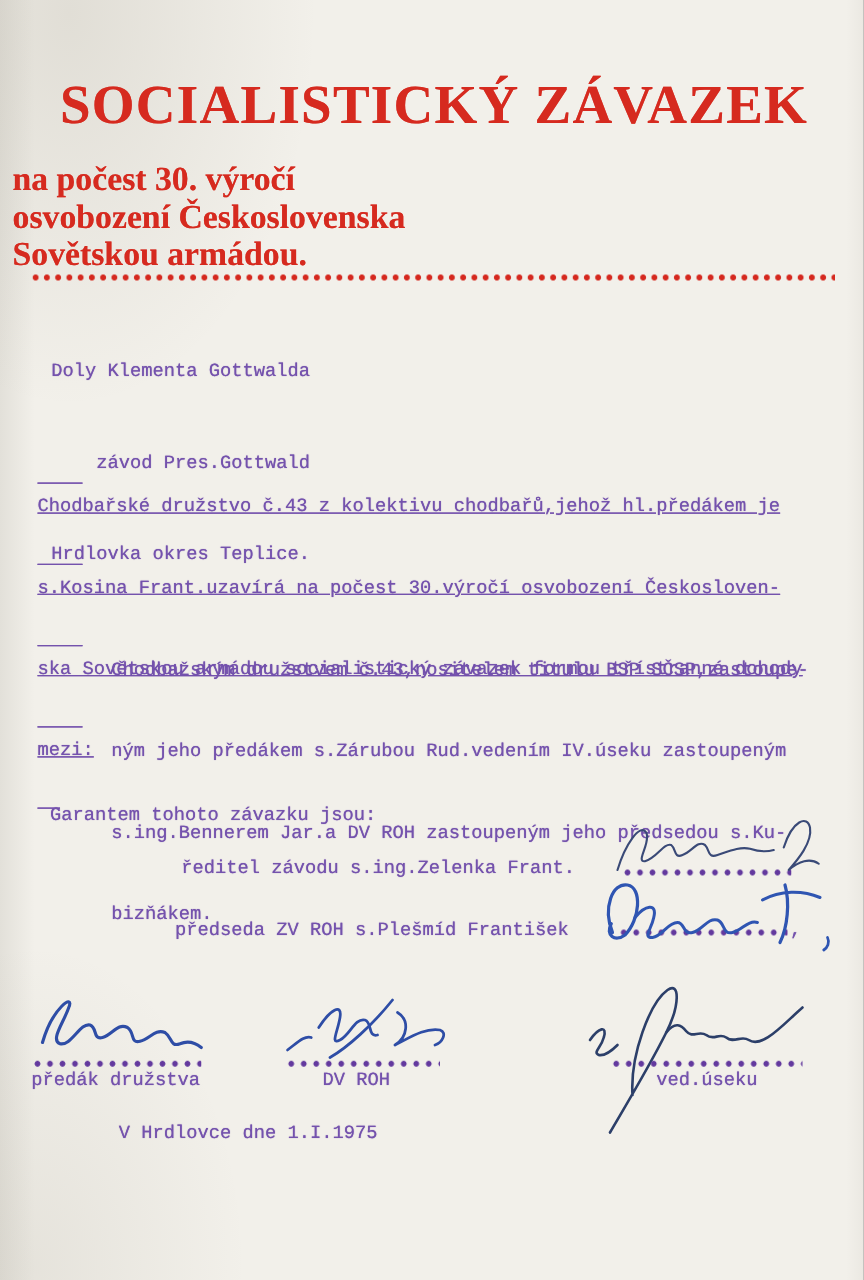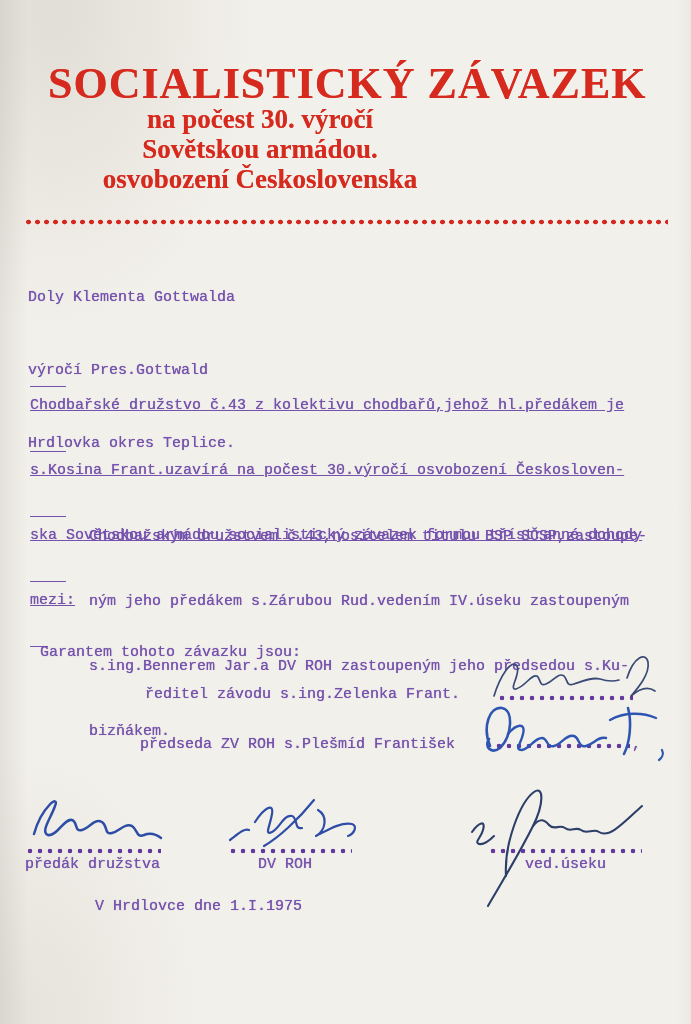--- a/index.html
+++ b/index.html
@@ -24,22 +24,22 @@
     font-family:"Liberation Serif", serif;
     font-weight:bold;
     font-size:44px;
     letter-spacing:1px;
     color:#d62a1f;
     text-shadow:0 0 0.5px rgba(214,42,31,0.7);
     white-space:nowrap;
     padding-left:48px;
   }
   .subtitle{
-    left:10px;top:104px;width:500px;
-    text-align:center;
+    left:10px;top:128px;width:500px;
+    text-align:left;
     font-family:"Liberation Serif", serif;
     font-weight:bold;
     font-size:27px;
     line-height:30px;
     color:#d62a1f;
     text-shadow:0 0 0.5px rgba(214,42,31,0.7);
   }
   
   .dotline{
     height:8px;
@@ -65,28 +65,28 @@
   .sig path{fill:none;stroke-linecap:round;stroke-linejoin:round;}
 </style>
 </head>
 <body>
 
 <div class="paper">
 
   <div class="abs title">SOCIALISTICKÝ ZÁVAZEK</div>
   <div class="abs subtitle">
     <div>na počest 30. výročí</div>
+    <div>osvobození Československa</div>
     <div>Sovětskou armádou.</div>
-    <div>osvobození Československa</div>
   </div>
   <div class="abs dotline" style="left:24px;top:218px;width:644px;"></div>
 
-  <div class="abs tw lh39" style="left:28px;top:244px;">
+  <div class="abs tw lh39" style="left:41px;top:244px;text-align:right;">
     <div>Doly Klementa Gottwalda</div>
-    <div>výročí Pres.Gottwald</div>
+    <div>závod Pres.Gottwald</div>
     <div>Hrdlovka okres Teplice.</div>
   </div>
 
   <div class="abs tw lh31" style="left:30px;top:356px;text-decoration:underline;">
     <div>Chodbařské družstvo č.43 z kolektivu chodbařů,jehož hl.předákem je</div>
     <div>s.Kosina Frant.uzavírá na počest 30.výročí osvobození Českosloven-</div>
     <div>ska Sovětskou armádou socialistický závazek formou třístranné dohody</div>
     <div>mezi:</div>
   </div>
 

